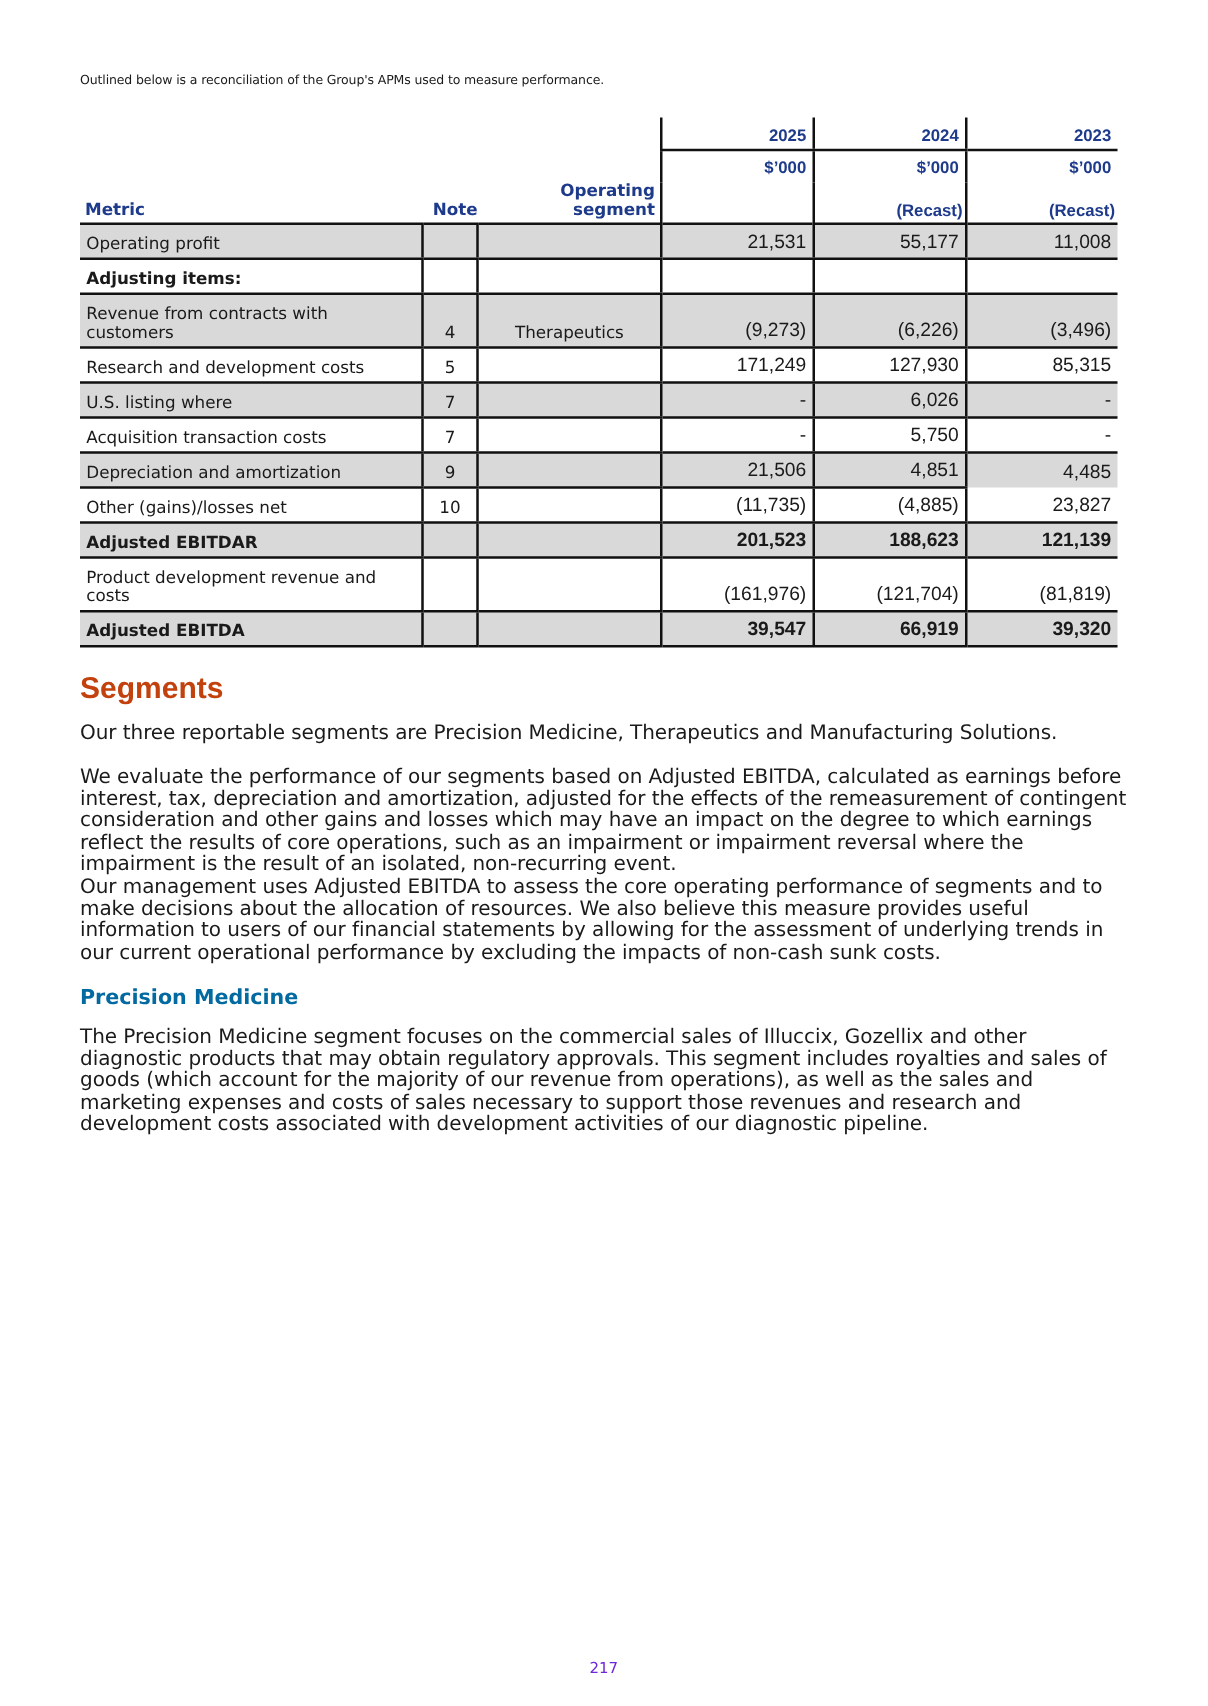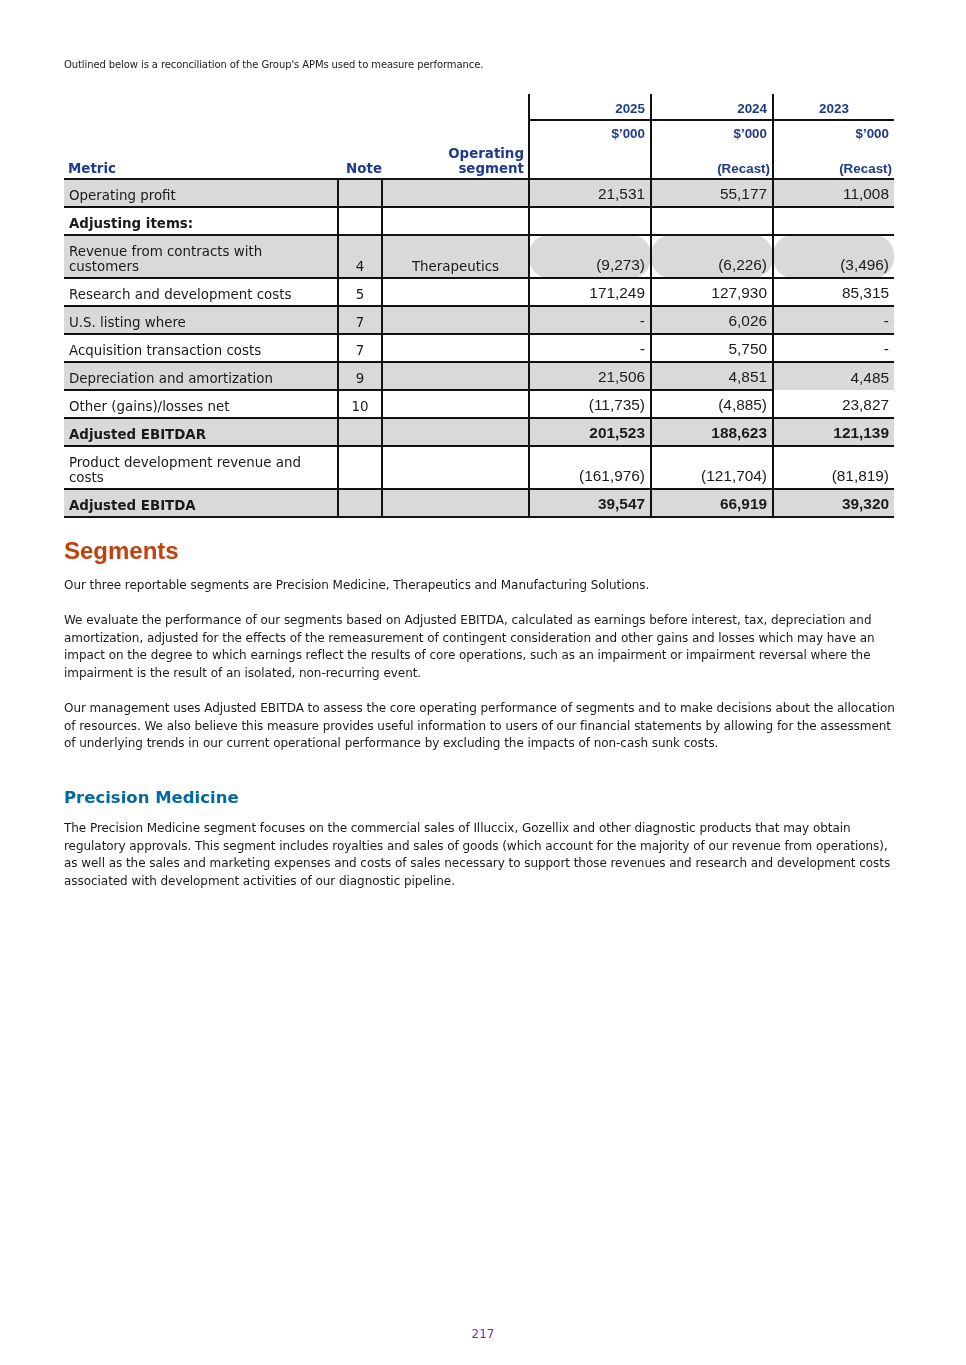--- a/index.html
+++ b/index.html
@@ -37,30 +37,30 @@
   .hb { border-bottom: 2px solid #111; }
   tr.row td { border-bottom: 2px solid #111; height: 28px; padding-bottom: 3px; }
   tr.row.tall td { height: 43px; }
   tr.row td + td { border-left: 2px solid #111; }
   tr.shade td { background: #d9d9d9; }
   tr.row td.center { text-align: center; }
   tr.row td.lbl { line-height: 1.12; }
   tr.row td.bold { font-weight: bold; }
   tr.row td.noborder-b { border-bottom: none; }
   tr.top td { border-top: 2px solid #111; }
-  td.pr-paren { padding-right: 1px; border-radius: 20px; }
+  td.pr-paren { padding-right: 1px; }
 
   h2.seg {
     position: absolute; top: 537px; left: 0;
     font-family: "Liberation Sans", sans-serif;
     font-size: 24px; font-weight: bold; color: #c2410c;
   }
   p.para {
     position: absolute; left: 0; width: 840px;
-    font-size: 12px; line-height: 17.6px; letter-spacing: -0.05px;
+    font-size: 16px; line-height: 17.6px; letter-spacing: -0.05px;
   }
   h3.sub {
     position: absolute; top: 788px; left: 0;
     font-family: "DejaVu Sans", sans-serif;
     font-size: 16.5px; font-weight: bold; color: #0369a1;
   }
   .pageno {
     position: absolute; top: 1327px; left: 0; width: 966px;
     text-align: center; font-size: 12px; color: #6d28d9;
   }
@@ -80,21 +80,21 @@
       <col style="width:122px">
       <col style="width:121px">
     </colgroup>
     <thead>
       <tr style="height:26px">
         <th></th>
           <th></th>
           <th></th>
         <th class="hdr vl hb" style="text-align:right;padding-bottom:3px">2025</th>
         <th class="hdr vl hb" style="text-align:right;padding-bottom:3px">2024</th>
-        <th class="hdr vl hb" style="padding-bottom:3px">2023</th>
+        <th class="hdr vl hb" style="text-align:right;padding-bottom:3px">2023</th>
       </tr>
       <tr style="height:26px">
         <th></th>
           <th></th>
           <th></th>
         <th class="hdr vl" style="text-align:right;vertical-align:middle">$’000</th>
         <th class="hdr vl" style="text-align:right;vertical-align:middle">$’000</th>
         <th class="hdr vl" style="text-align:right;vertical-align:middle">$’000</th>
       </tr>
       <tr style="height:25px">

